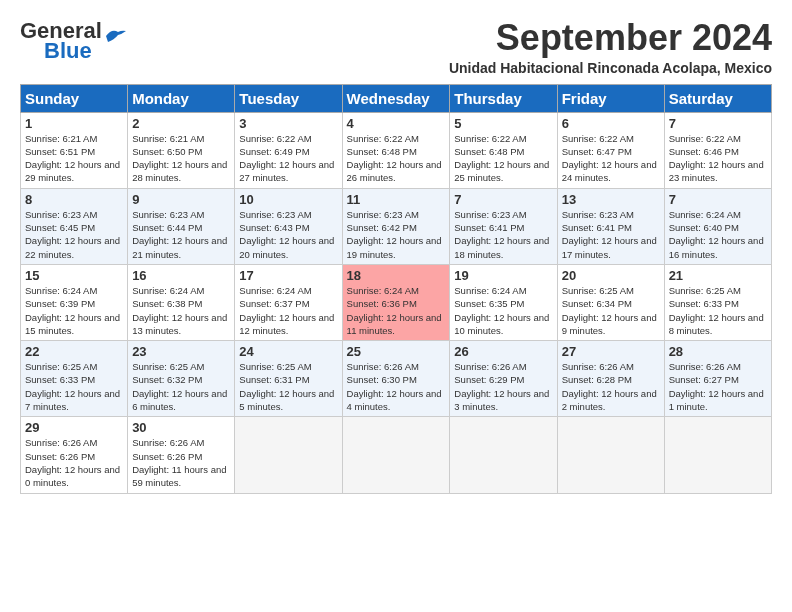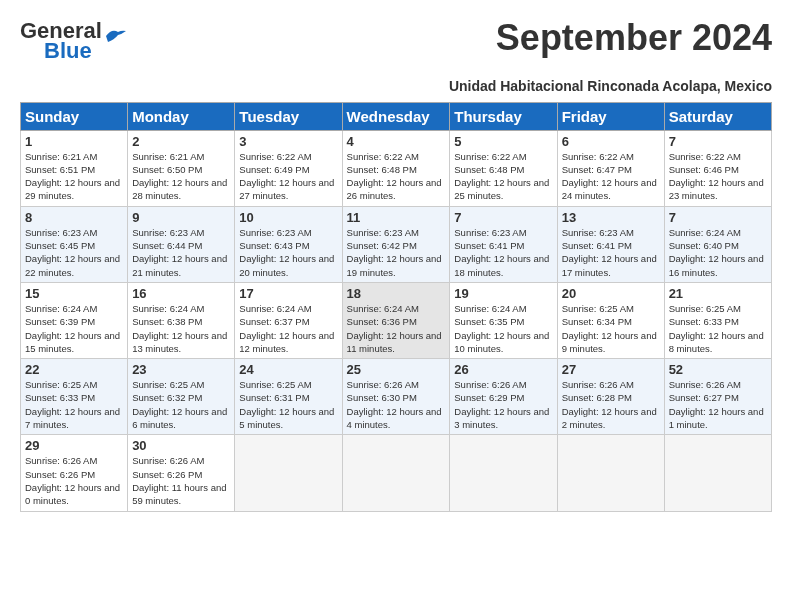--- a/index.html
+++ b/index.html
@@ -32,21 +32,21 @@
     .month-title {
       font-size: 36px;
       font-weight: bold;
       color: #333;
       line-height: 1.1;
     }
     .subtitle {
       font-size: 14px;
       color: #333;
       font-weight: bold;
-      margin-top: 20px;
+      margin-top: 2px;
     }
     .calendar {
       width: 100%;
       border-collapse: collapse;
       margin-top: 8px;
     }
     .calendar th {
       background-color: #1a6bbf;
       color: #fff;
       font-size: 15px;
@@ -187,21 +187,21 @@
             <div class="day-info">Sunrise: 6:24 AM<br>Sunset: 6:39 PM<br>Daylight: 12 hours and 15 minutes.</div>
           </td>
           <td style="background: rgb(255, 255, 255);">
             <span class="day-num">16</span>
             <div class="day-info">Sunrise: 6:24 AM<br>Sunset: 6:38 PM<br>Daylight: 12 hours and 13 minutes.</div>
           </td>
           <td style="background: rgb(255, 255, 255);">
             <span class="day-num">17</span>
             <div class="day-info">Sunrise: 6:24 AM<br>Sunset: 6:37 PM<br>Daylight: 12 hours and 12 minutes.</div>
           </td>
-          <td style="background: #e5e5e5;">
+          <td style="background: #fca5a5;">
             <span class="day-num">18</span>
             <div class="day-info">Sunrise: 6:24 AM<br>Sunset: 6:36 PM<br>Daylight: 12 hours and 11 minutes.</div>
           </td>
           <td style="background: rgb(255, 255, 255);">
             <span class="day-num">19</span>
             <div class="day-info">Sunrise: 6:24 AM<br>Sunset: 6:35 PM<br>Daylight: 12 hours and 10 minutes.</div>
           </td>
           <td style="background: rgb(255, 255, 255);">
             <span class="day-num">20</span>
             <div class="day-info">Sunrise: 6:25 AM<br>Sunset: 6:34 PM<br>Daylight: 12 hours and 9 minutes.</div>
@@ -230,21 +230,21 @@
           </td>
           <td style="background: rgb(238, 244, 251);">
             <span class="day-num">26</span>
             <div class="day-info">Sunrise: 6:26 AM<br>Sunset: 6:29 PM<br>Daylight: 12 hours and 3 minutes.</div>
           </td>
           <td style="background: rgb(238, 244, 251);">
             <span class="day-num">27</span>
             <div class="day-info">Sunrise: 6:26 AM<br>Sunset: 6:28 PM<br>Daylight: 12 hours and 2 minutes.</div>
           </td>
           <td style="background: rgb(238, 244, 251);">
-            <span class="day-num">52</span>
+            <span class="day-num">28</span>
             <div class="day-info">Sunrise: 6:26 AM<br>Sunset: 6:27 PM<br>Daylight: 12 hours and 1 minute.</div>
           </td>
         </tr>
         <tr style="background: rgb(255, 255, 255);">
           <td style="background: rgb(255, 255, 255);">
             <span class="day-num">29</span>
             <div class="day-info">Sunrise: 6:26 AM<br>Sunset: 6:26 PM<br>Daylight: 12 hours and 0 minutes.</div>
           </td>
           <td style="background: rgb(255, 255, 255);">
             <span class="day-num">30</span>

